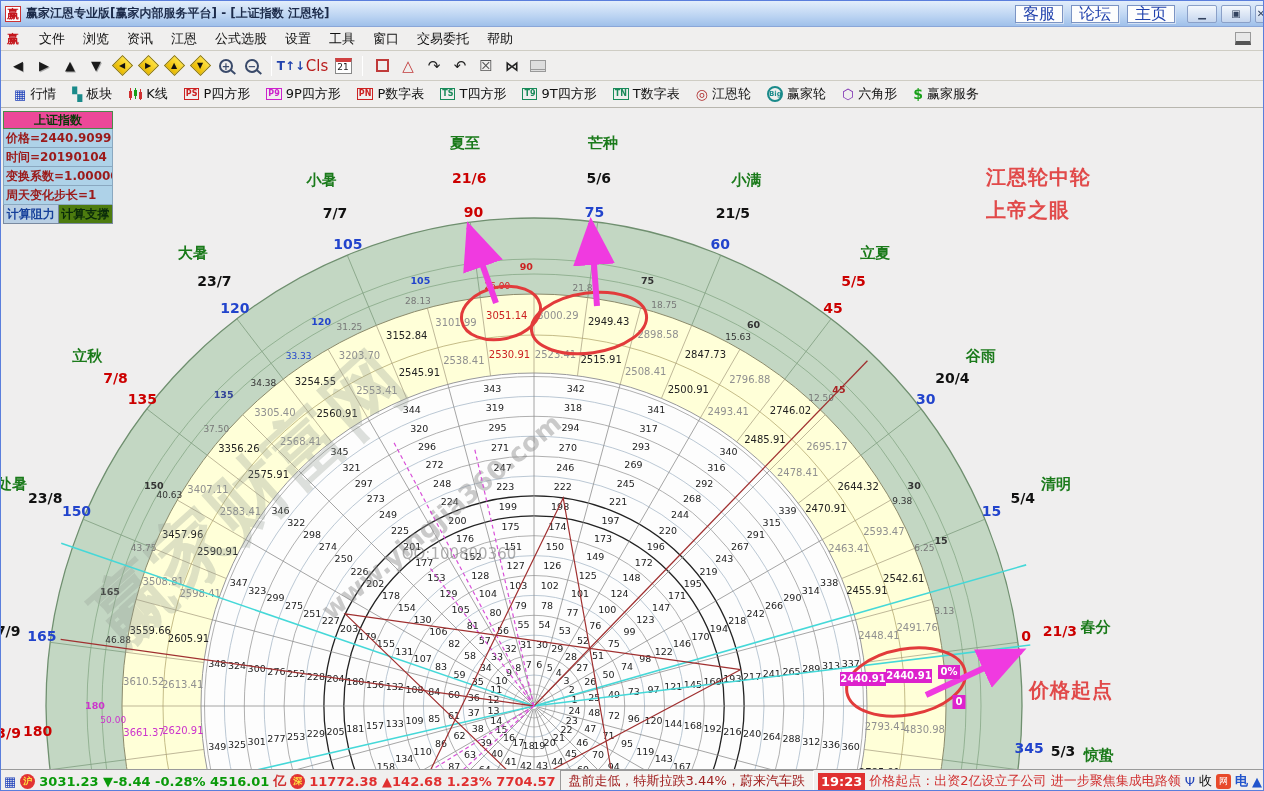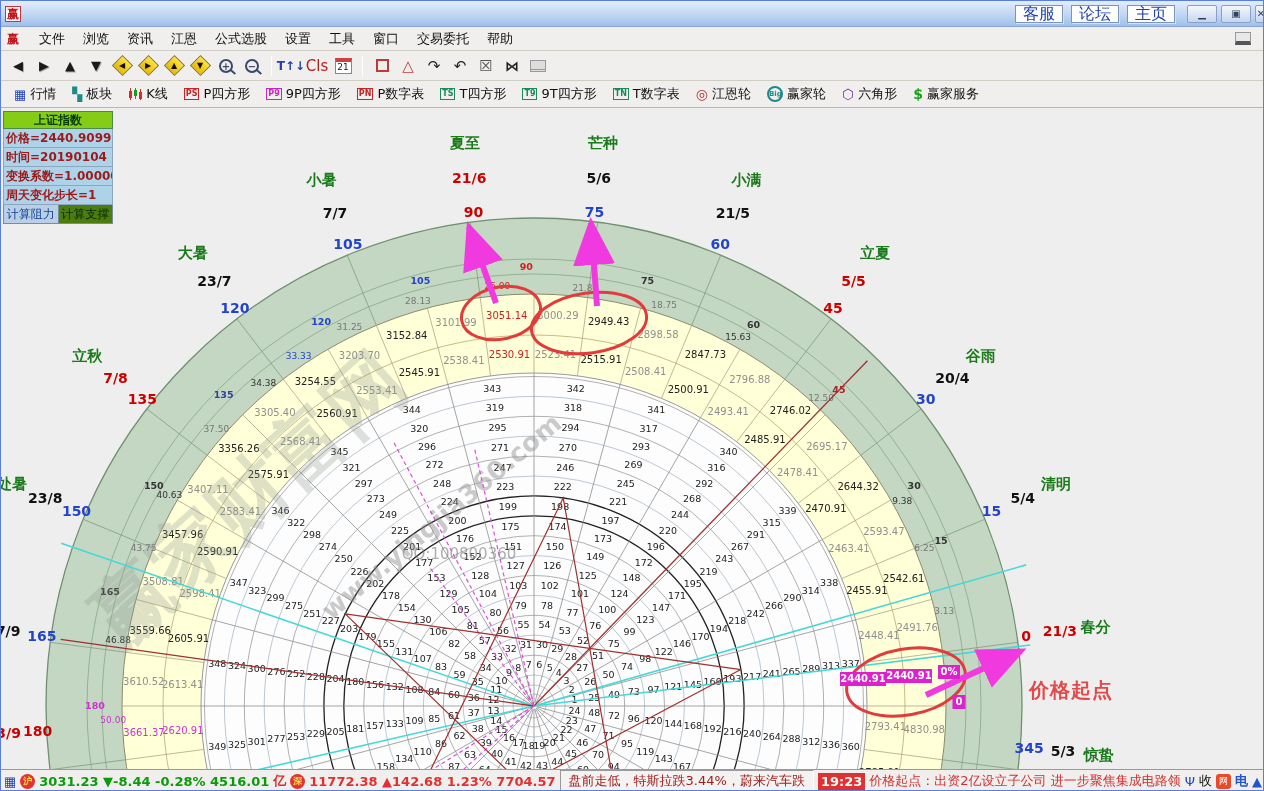--- a/index.html
+++ b/index.html
@@ -62,26 +62,26 @@
     font-size:7px; font-weight:bold; text-align:center; line-height:12px;}
   .i-hex { color:#7a2ab0; font-size:14px;}
   .i-dollar { color:#18a018; font-size:14px; font-weight:bold;}
 
   
   #main { position:absolute; left:0; top:108px; width:1264px; height:660px; background:#efeeee; overflow:hidden;}
   #wheel-svg { position:absolute; left:0; top:0; }
 
   
   #panel { position:absolute; left:2px; top:2px; width:110px; font-size:12px; z-index:5;}
-  .panel-header { background:#84cc16; border:1px solid #4a8a4a; color:#0a3a0a; font-weight:bold;
+  .panel-header { background:#ec4899; border:1px solid #4a8a4a; color:#0a3a0a; font-weight:bold;
     text-align:center; height:18px; line-height:17px;}
   .panel-row { background:#aed2e8; border:1px solid #8aa8c0; border-top:none; color:#9b1a1a;
     height:19px; line-height:18px; padding-left:2px; white-space:nowrap; overflow:hidden; font-weight:bold;}
   .panel-btns { display:flex; }
-  .panel-btn { flex:1; height:19px; line-height:18px; text-align:center; border:1px solid #7a8aa0; border-top:none; font-weight:normal;}
+  .panel-btn { flex:1; height:19px; line-height:18px; text-align:center; border:1px solid #7a8aa0; border-top:none; font-weight:bold;}
   .panel-btn.resist { background:#b9cfe4; color:#16409a;}
   .panel-btn.support { background:#4d7c0f; color:#0a2a0a; border-left:none;}
 
   
   .annot { position:absolute; color:#e14a4a; font-size:20px; font-weight:bold; z-index:4; letter-spacing:1px;}
   #annot-eye { left:985px; top:52px; line-height:33px; }
   #annot-origin { left:1028px; top:568px; }
 
   
   #statusbar { position:absolute; left:0; top:768px; width:1264px; height:23px; background:#f0efee;
@@ -102,20 +102,21 @@
     text-align:center; line-height:15px; flex:0 0 auto;}
   .s-blue { color:#2255cc; font-weight:bold; }
 </style>
 </head>
 <body>
 
 <div id="app">
 
   <div class="titlebar">
     <div class="app-logo">赢</div>
+    <div class="title-text">赢家江恩专业版[赢家内部服务平台] - [上证指数 江恩轮]</div>
     <div class="spring"></div>
     <div class="tb-btn">客服</div>
     <div class="tb-btn">论坛</div>
     <div class="tb-btn">主页</div>
     <div class="winctl">▁</div>
     <div class="winctl">▣</div>
     <div class="winctl close-part">✕</div>
   </div>
 
   <div class="menubar">
@@ -823,20 +824,24 @@
       <div class="panel-row">价格=2440.9099</div>
       <div class="panel-row">时间=20190104</div>
       <div class="panel-row">变换系数=1.00000</div>
       <div class="panel-row">周天变化步长=1</div>
       <div class="panel-btns">
         <div class="panel-btn resist">计算阻力</div>
         <div class="panel-btn support">计算支撑</div>
       </div>
     </div>
 
+    <div class="annot" id="annot-eye">
+      <div>江恩轮中轮</div>
+      <div>上帝之眼</div>
+    </div>
     <div class="annot" id="annot-origin">价格起点</div>
   </div>
 
   <div id="statusbar">
     <span class="s-ico-table">▦</span>
     <span class="s-circ">沪</span>
     <span class="sh-text">3031.23 ▼-8.44 -0.28% 4516.01</span>
     <span class="sh-unit">亿</span>
     <span class="s-circ">深</span>
     <span class="sz-text">11772.38 ▲142.68 1.23% 7704.57</span>

